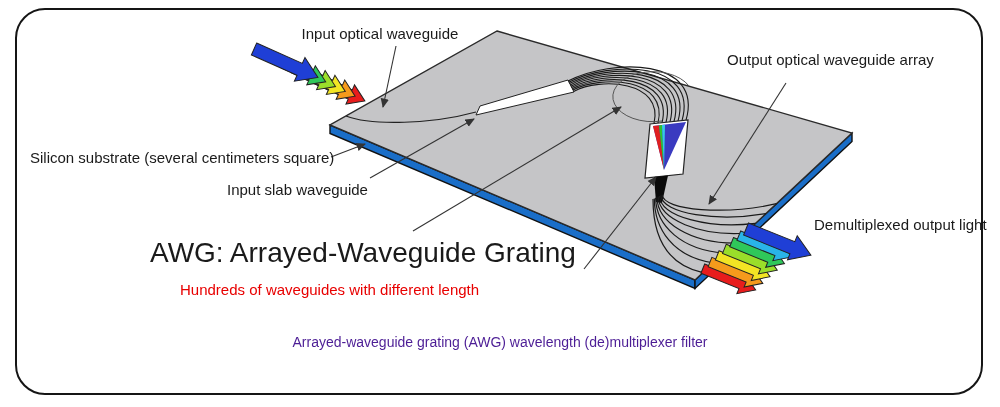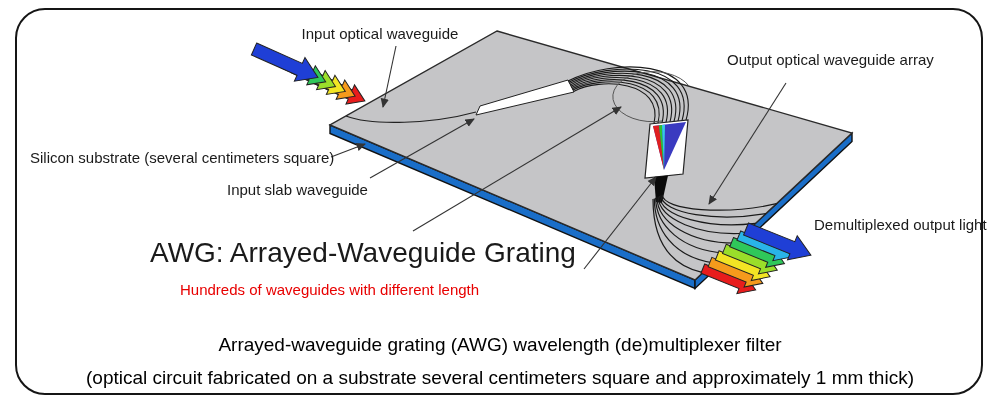--- a/index.html
+++ b/index.html
@@ -10,21 +10,21 @@
   #frame{
     position:absolute;left:15px;top:8px;width:968px;height:387px;
     border:2.2px solid #151515;border-radius:30px;box-sizing:border-box;background:#fff;
   }
   #diagram-svg{position:absolute;left:0;top:0;}
   .lbl{position:absolute;white-space:nowrap;font-size:15px;line-height:1.15;color:#1a1a1a;}
   .lbl-center{transform:translateX(-50%);}
   #awg-title{font-size:28px;}
   #awg-subtitle{font-size:15px;}
   .caption{position:absolute;left:500px;transform:translateX(-50%);white-space:nowrap;
-    font-size:19px;color:#000000;}
+    font-size:14px;color:#4c1d95;}
 </style>
 </head>
 <body>
 
 <div id="canvas">
   <div id="frame"></div>
 
   <svg id="diagram-svg" width="1000" height="407" viewBox="0 0 1000 407">
     <defs>
       <marker id="ah" viewBox="0 0 10 10" refX="8.5" refY="5" markerWidth="9" markerHeight="9" orient="auto">
@@ -108,14 +108,13 @@
 
   <div class="lbl lbl-center" style="left:380px;top:25px;">Input optical waveguide</div>
   <div class="lbl" style="left:227px;top:181px;">Input slab waveguide</div>
   <div class="lbl" style="left:30px;top:149px;">Silicon substrate (several centimeters square)</div>
   <div class="lbl" id="awg-title" style="left:150px;top:237px;">AWG: Arrayed-Waveguide Grating</div>
   <div class="lbl" id="awg-subtitle" style="left: 180px; top: 267px; color: rgb(232, 0, 0); margin-top: 14px;">Hundreds of waveguides with different length</div>
   <div class="lbl" style="left:727px;top:51px;">Output optical waveguide array</div>
   <div class="lbl" style="left:814px;top:216px;">Demultiplexed output light</div>
 
   <div class="caption" style="top:334px;">Arrayed-waveguide grating (AWG) wavelength (de)multiplexer filter</div>
-  <div class="caption" style="top:367px;">(optical circuit fabricated on a substrate several centimeters square and approximately 1 mm thick)</div>
 </div>
 
 </body></html>

